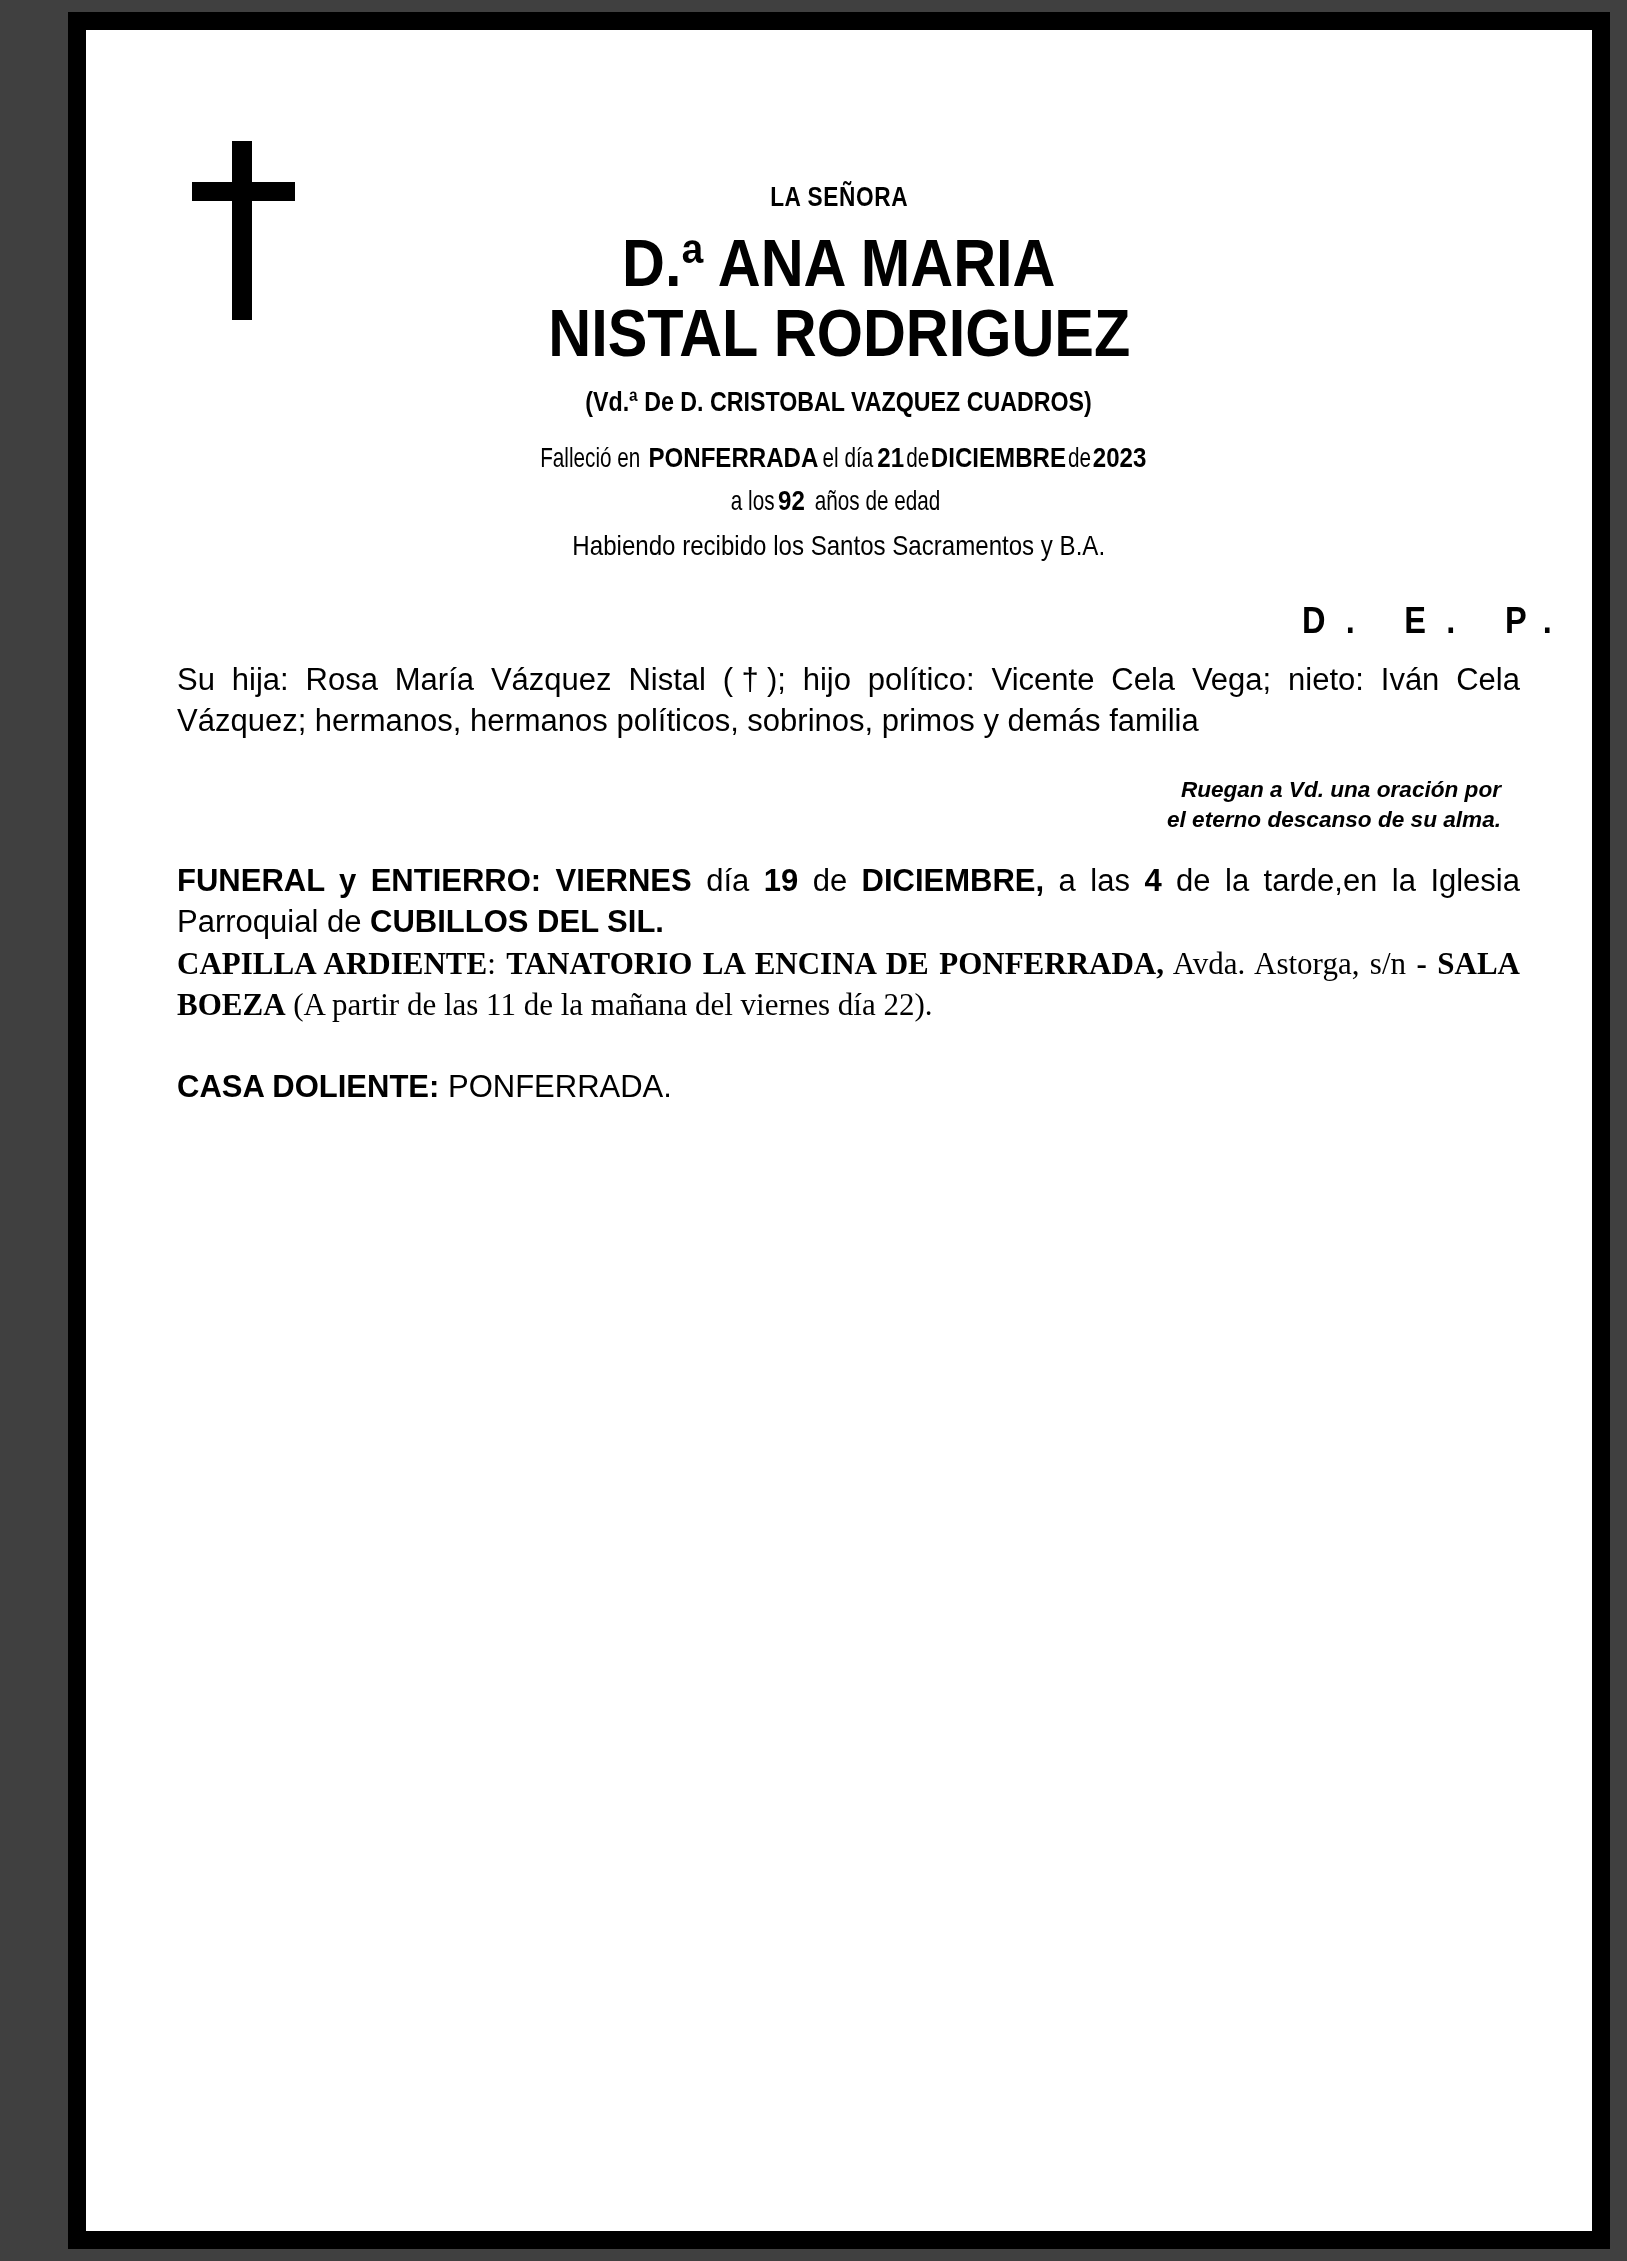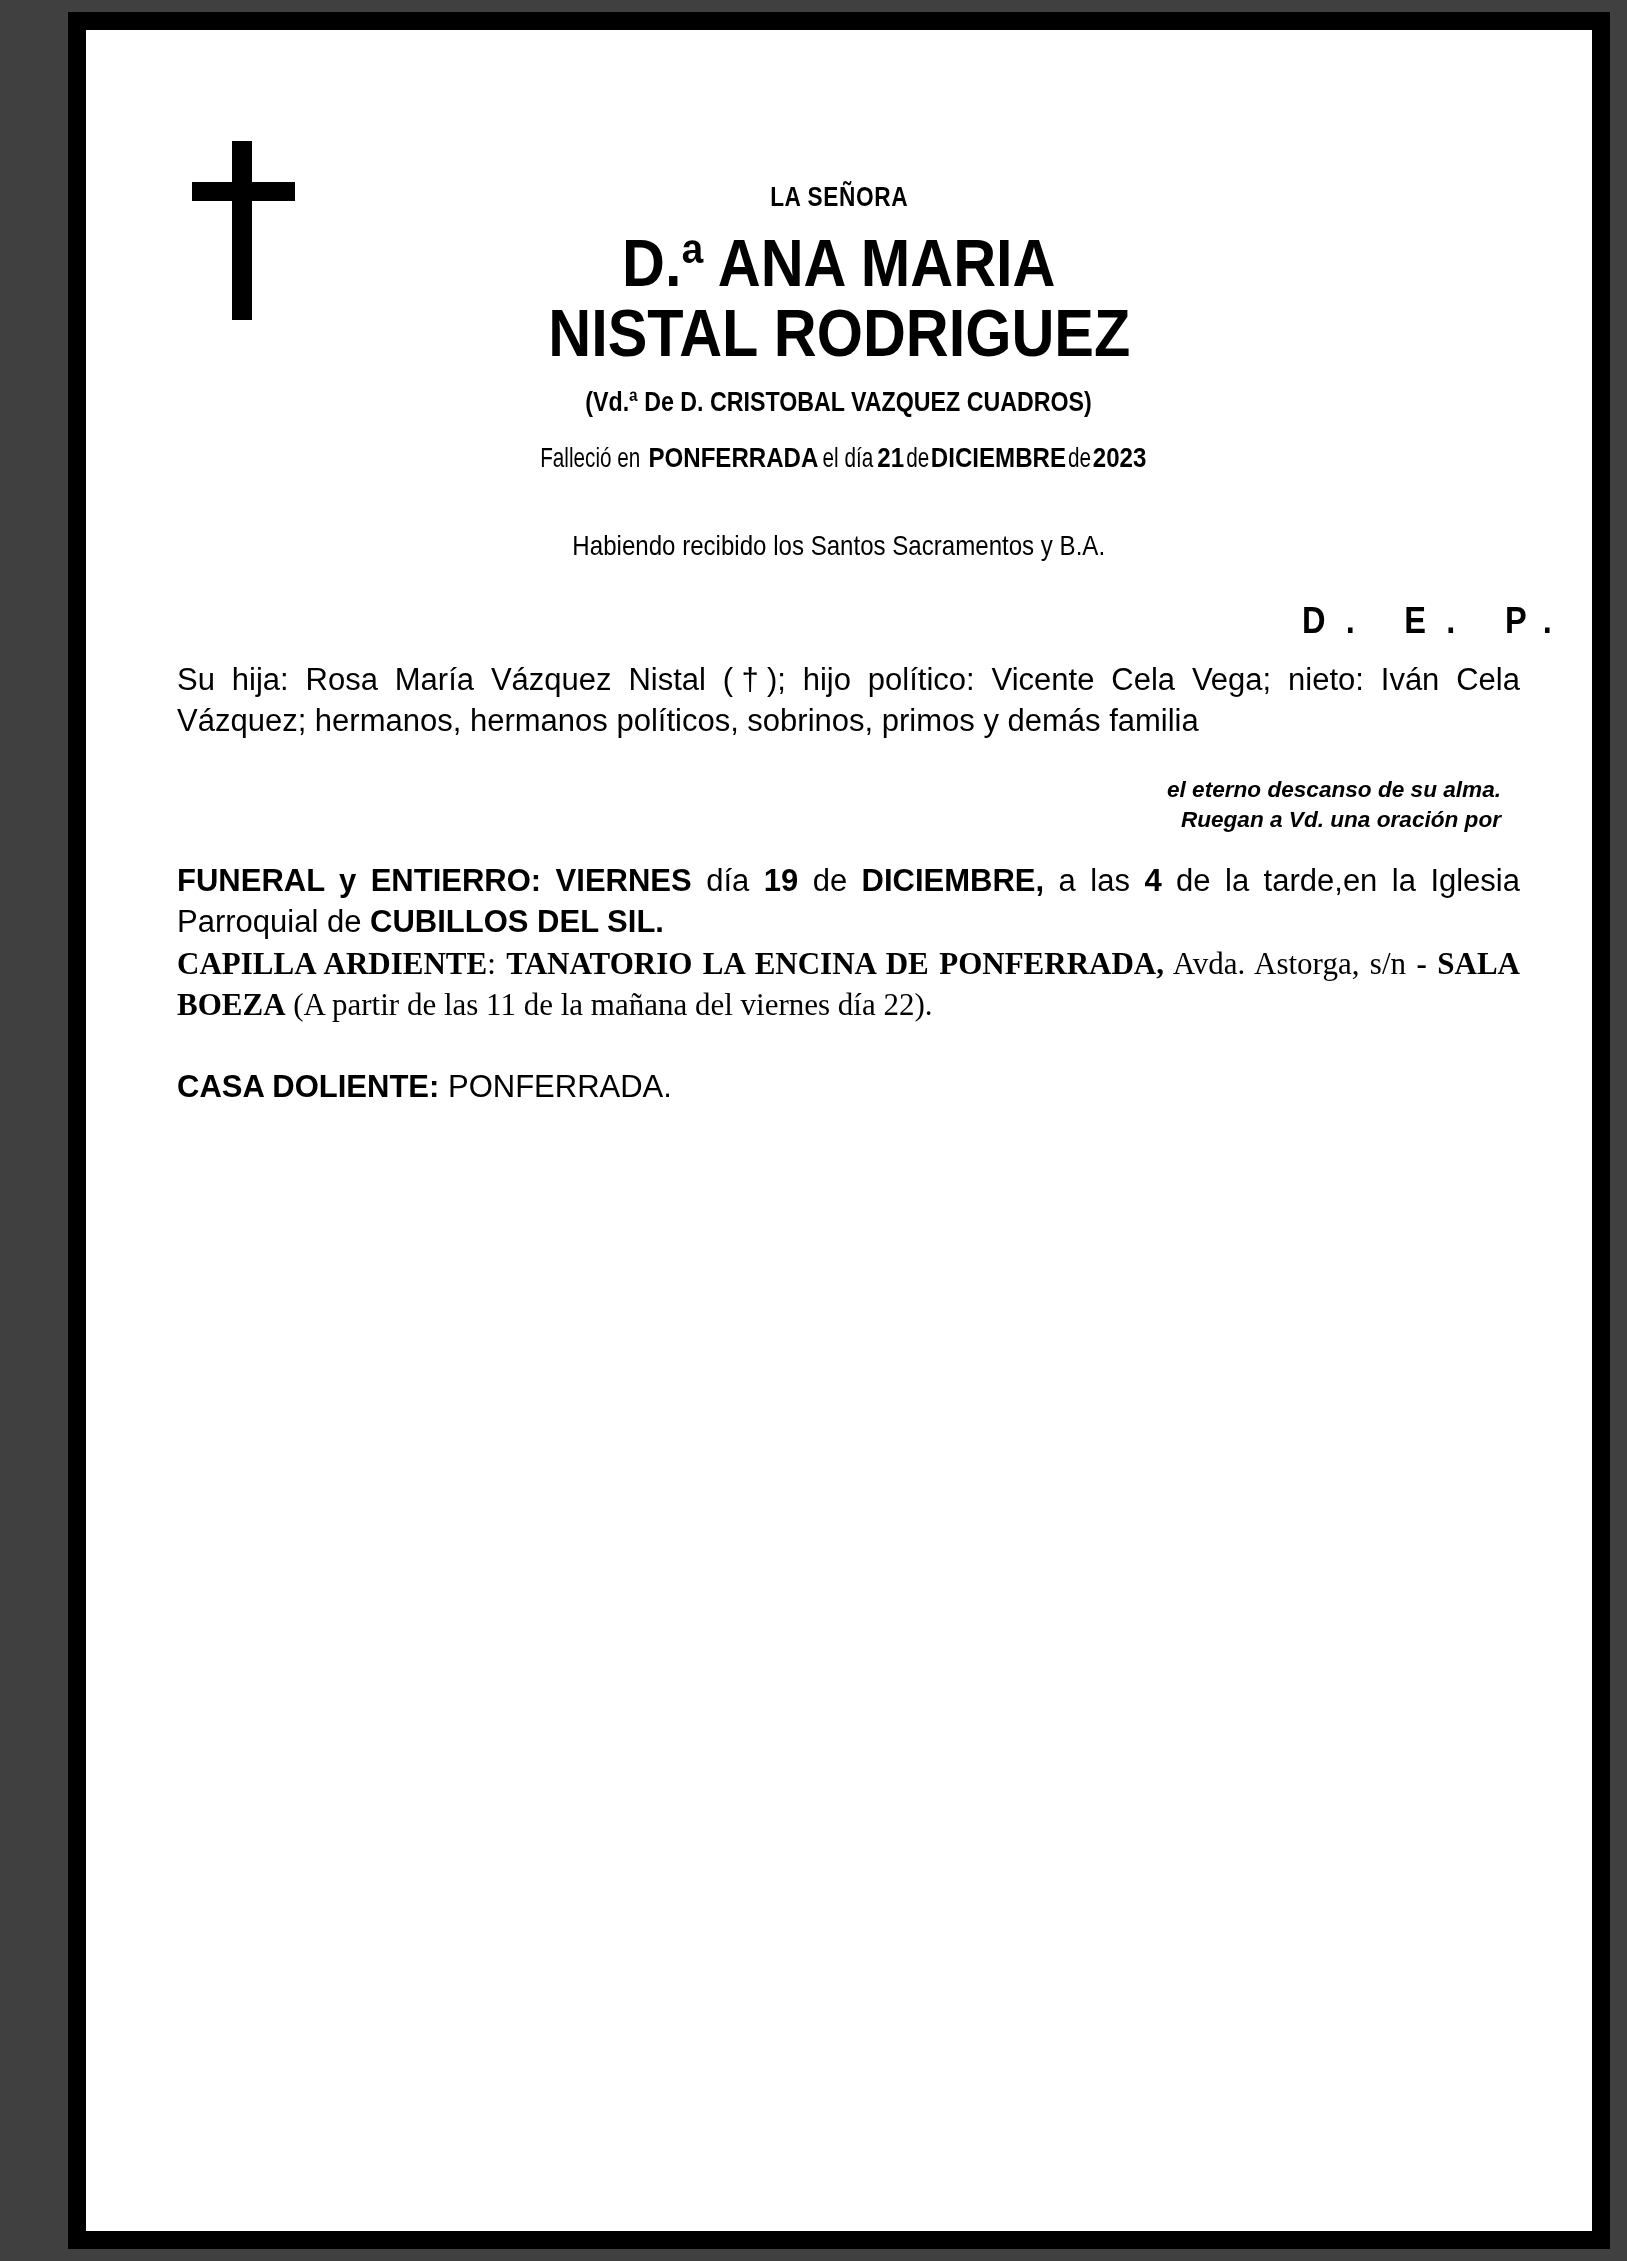--- a/index.html
+++ b/index.html
@@ -216,34 +216,37 @@
       </div>
 
       <div class="spouse">
         <span>(Vd.ª De D. CRISTOBAL VAZQUEZ CUADROS)</span>
       </div>
 
       <div class="died">
         <span><span>Falleció en </span><b>PONFERRADA</b><span> el día </span><b>21</b><span> de </span><b>DICIEMBRE</b><span> de </span><b>2023</b></span>
       </div>
 
+      <div class="age">
+        <span><span>a los </span><b>92</b><span> años de edad</span></span>
+      </div>
 
       <div class="sacraments">
         <span>Habiendo recibido los Santos Sacramentos y B.A.</span>
       </div>
 
       <div class="dep">
         <span>D. E. P.</span>
       </div>
 
       <div class="family">Su hija: Rosa María Vázquez Nistal (†); hijo político: Vicente Cela Vega; nieto: Iván Cela Vázquez; hermanos, hermanos políticos, sobrinos, primos y demás familia</div>
 
       <div class="prayer">
+        <div>Ruegan a Vd. una oración por</div>
         <div>el eterno descanso de su alma.</div>
-        <div>Ruegan a Vd. una oración por</div>
       </div>
 
       <div class="block b-funeral"><b>FUNERAL y ENTIERRO: VIERNES</b><span> día </span><b>19</b><span> de </span><b>DICIEMBRE,</b><span> a las </span><b>4</b><b style="font-weight:400"> de la tarde,</b><span>en la Iglesia Parroquial de </span><b>CUBILLOS DEL SIL.</b></div>
 
       <div class="block b-capilla"><b>CAPILLA ARDIENTE</b><span>: </span><b>TANATORIO LA ENCINA DE PONFERRADA,</b><span> Avda. Astorga, s/n </span><b>- </b><b>SALA BOEZA</b><span> (A partir de las 11 de la mañana del viernes día 22).</span></div>
 
       <div class="block b-casa"><b>CASA DOLIENTE:</b><span> PONFERRADA.</span></div>
 
     </div>
   </div>

